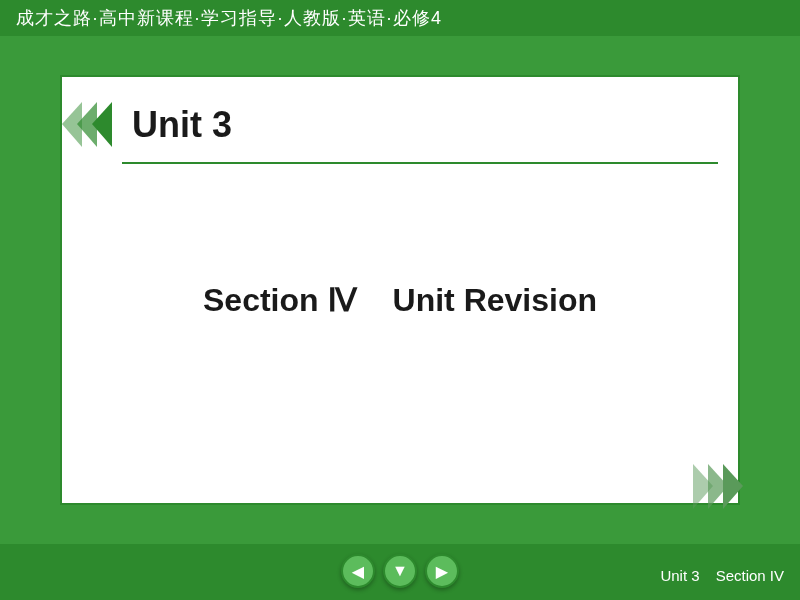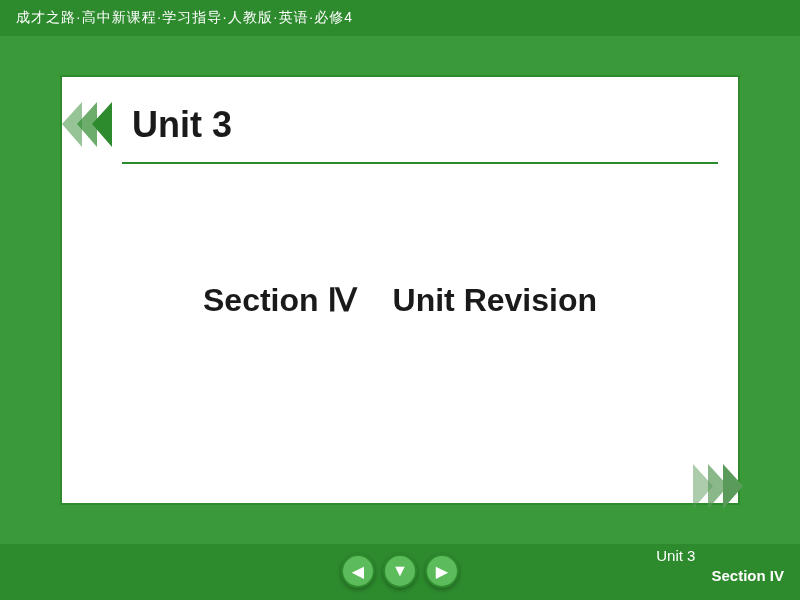--- a/index.html
+++ b/index.html
@@ -18,21 +18,21 @@
       background: #2d8a2d;
       width: 100%;
       height: 36px;
       display: flex;
       align-items: center;
       padding: 0 16px;
     }
 
     #header-title {
       color: #fff;
-      font-size: 14px;
+      font-size: 18px;
       font-family: SimSun, "宋体", Arial, sans-serif;
       letter-spacing: 1px;
     }
 
     
     #main-content {
       width: 100%;
       height: 508px;
       background: #3a9a3a;
       display: flex;
@@ -168,22 +168,21 @@
 
     #bottom-unit {
       color: #fff;
       font-size: 15px;
       font-weight: normal;
     }
 
     #bottom-section {
       color: #fff;
       font-size: 15px;
-      font-weight: bold;
-      margin-top: 20px;
+      font-weight: normal;
     }
   </style>
 </head>
 <body>
 
 <div id="header">
   <span id="header-title">成才之路·高中新课程·学习指导·人教版·英语·必修4</span>
 </div>
 
 <div id="main-content">

